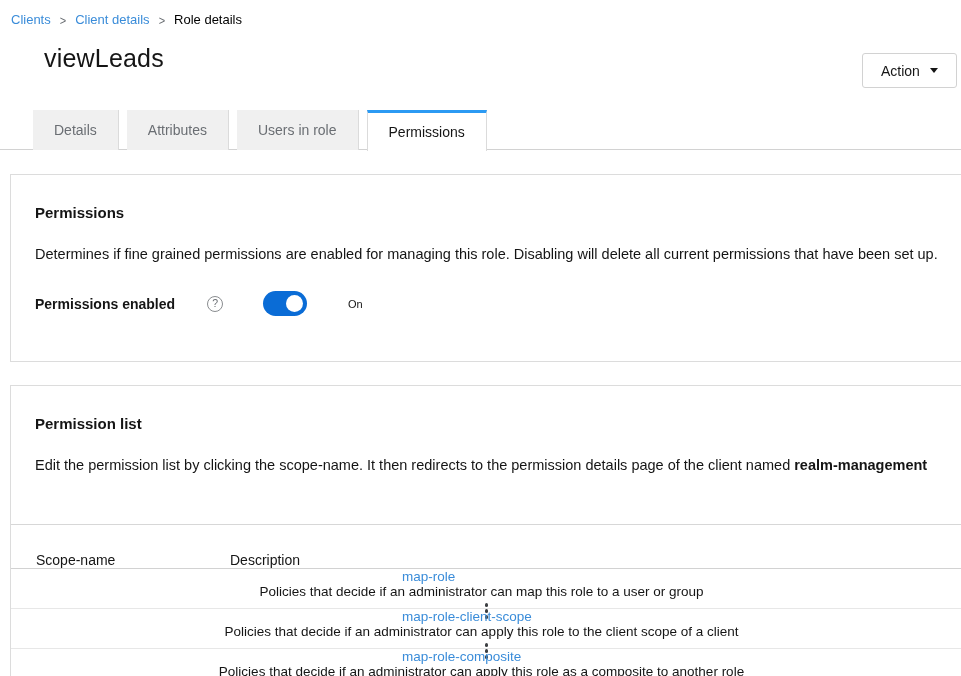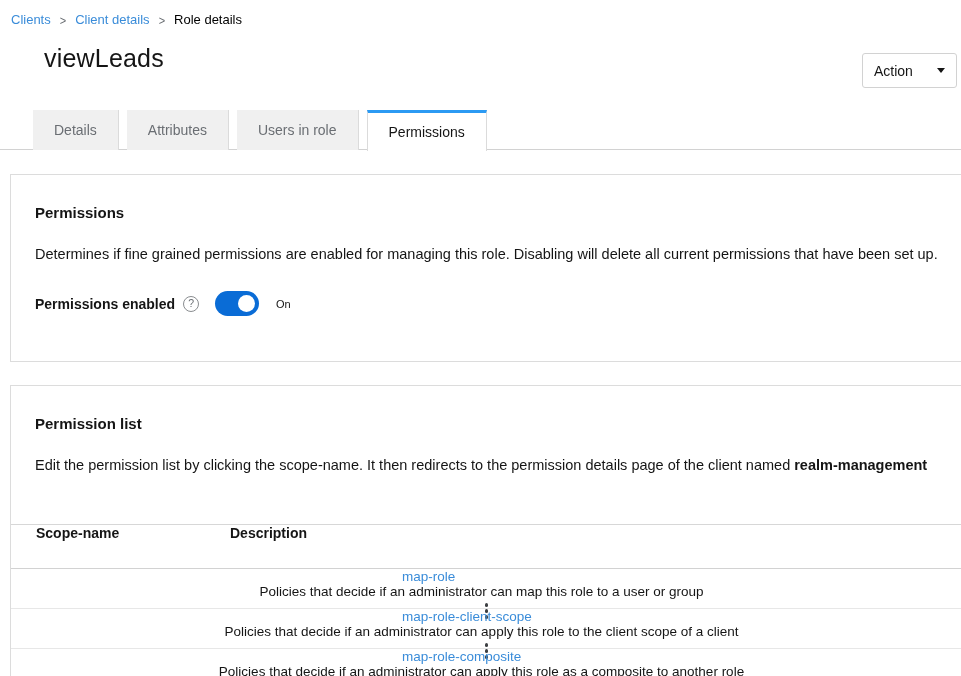--- a/index.html
+++ b/index.html
@@ -24,21 +24,21 @@
   
   .page-title {
     position: absolute; top: 44px; left: 11px;
     font-size: 25px; font-weight: 400; letter-spacing: 0.2px; margin-left: 33px;
   }
   .action-btn {
     position: absolute; top: 53px; right: 4px;
     width: 95px; height: 35px;
     background: #fff; border: 1px solid #d2d2d2; border-radius: 3px;
     display: flex; align-items: center; justify-content: space-between;
-    padding: 0 11px; font-size: 14px; color: #151515;
+    padding: 0 18px; font-size: 14px; color: #151515;
     font-family: "Liberation Sans", sans-serif; cursor: pointer;
   }
   .caret-down {
     width: 0; height: 0;
     border-left: 4px solid transparent; border-right: 4px solid transparent;
     border-top: 5px solid #151515;
   }
   
   .tabbar {
     position: absolute; top: 110px; left: 0; right: 0;
@@ -63,21 +63,21 @@
   .card {
     position: absolute; left: 10px; right: -2px;
     background: #fff; border: 1px solid #dcdcdc;
   }
   .card-permissions { top: 174px; height: 188px; padding: 29px 24px; }
   .card-permission-list { top: 385px; height: 360px; padding: 29px 24px; }
   .card-title { font-size: 15px; font-weight: 700; }
   .card-desc { margin-top: 22px; line-height: 23px; font-size: 14.5px; max-width: 912px; }
   .bold { font-weight: 700; }
   
-  .form-row { margin-top: 25px; display: flex; align-items: center; }
+  .form-row { margin-top: 25px; display: flex; align-items: center; gap: 24px; }
   .form-label { font-weight: 700; font-size: 14px; }
   .help-icon {
     width: 16px; height: 16px; margin-left: 8px;
     border: 1px solid #8a8d90; border-radius: 50%;
     color: #6a6e73; font-size: 10.5px; line-height: 1;
     display: inline-flex; align-items: center; justify-content: center;
     cursor: pointer;
   }
   .toggle {
     width: 44px; height: 25px; margin-left: 16px;
@@ -85,23 +85,23 @@
     position: relative; cursor: pointer; border: none;
   }
   .toggle-knob {
     position: absolute; top: 4px; right: 4px;
     width: 17px; height: 17px; background: #fff; border-radius: 50%;
   }
   .toggle-state { margin-left: 17px; font-size: 11px; }
   
   .perm-table { position: absolute; left: 0; right: 0; top: 138px; }
   .t-head {
-    display: flex; align-items: flex-start; height: 45px;
+    display: flex; align-items: flex-end; height: 45px;
     border-top: 1px solid #d7d7d7; border-bottom: 1px solid #d2d2d2;
-    font-weight: 700; font-size: 14px;
+    font-weight: 400; font-size: 14px;
   }
   .t-row {
     display: flex; align-items: center; height: 40px;
     border-bottom: 1px solid #e7e7e7; font-size: 13.5px; flex-direction: column;
   }
   .col-scope { width: 219px; padding-left: 25px; flex-shrink: 0; }
   .col-desc { flex: 1; padding-right: 10px; }
   .col-kebab { width: 92px; display: flex; justify-content: center; flex-shrink: 0; }
   .scope-link { color: #3a8cd9; cursor: pointer; }
   .kebab-btn {

